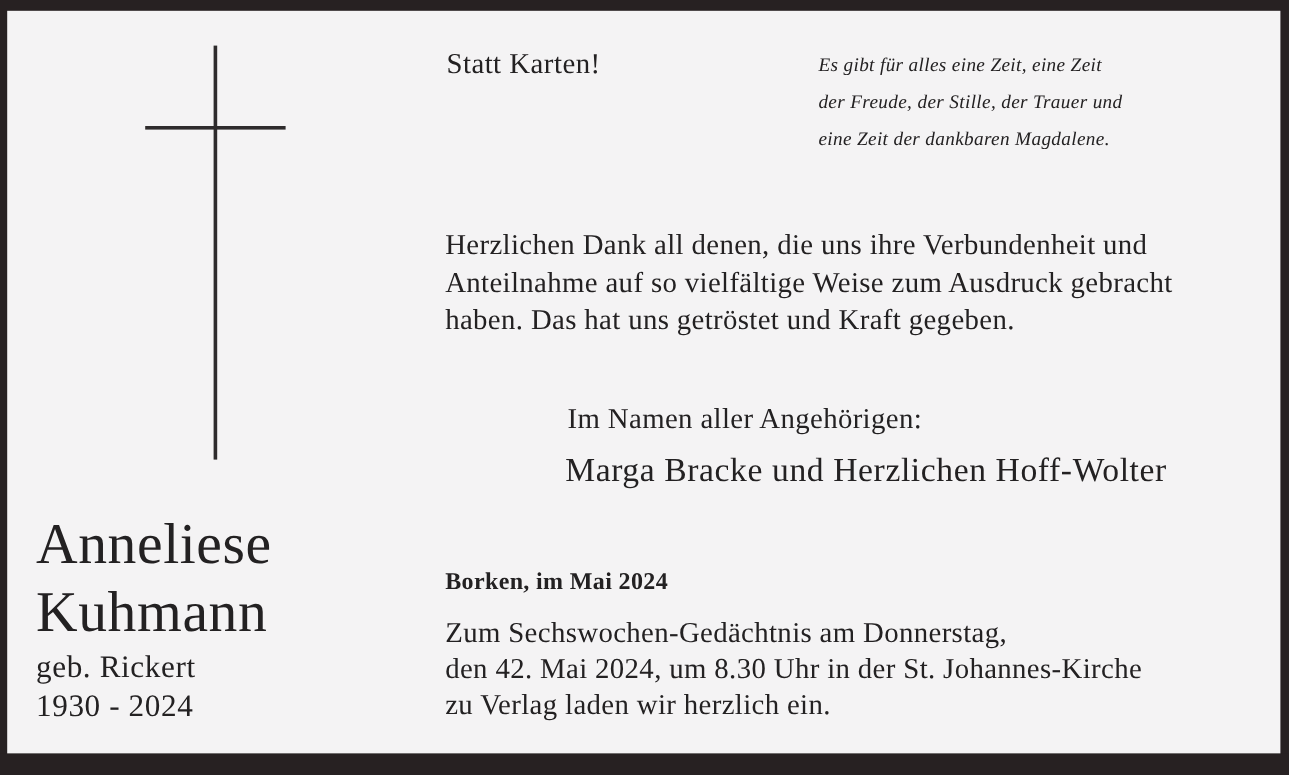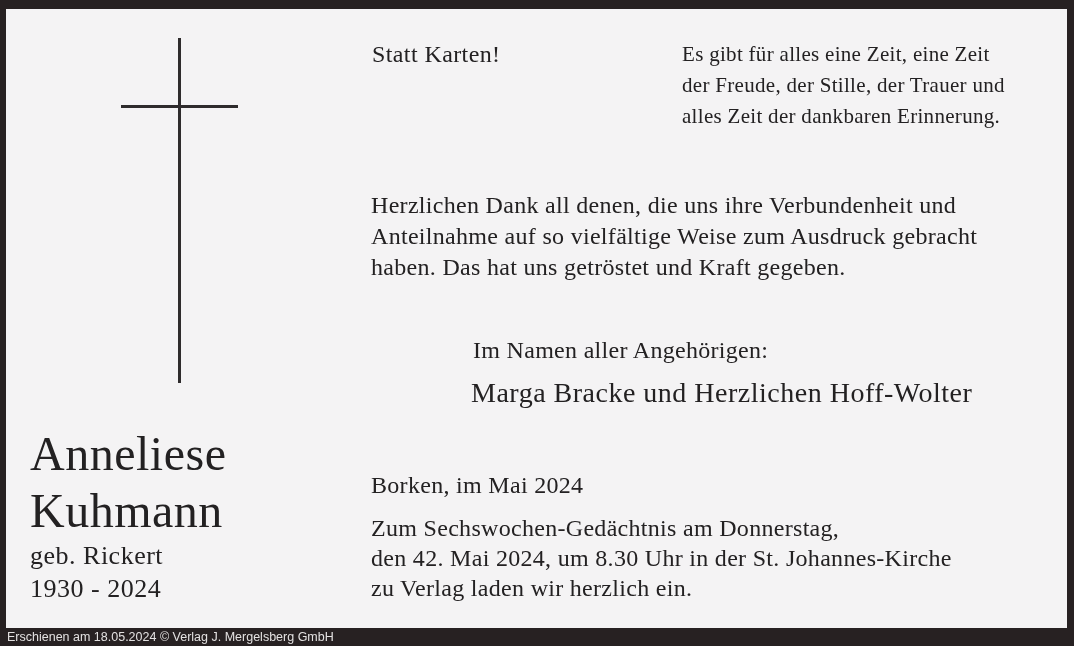--- a/index.html
+++ b/index.html
@@ -68,21 +68,22 @@
     top: 39px;
     font-size: 24px;
     line-height: 30px;
     letter-spacing: 0.4px;
     white-space: nowrap;
   }
   .quote {
     left: 682px;
     top: 39px;
     width: 370px;
-    font-size: 21px;
+    font-style: italic;
+    font-size: 16px;
     line-height: 31px;
     letter-spacing: 0.3px;
   }
   .quote div { white-space: nowrap; }
   .thanks {
     left: 371px;
     top: 190px;
     width: 690px;
     font-size: 24px;
     line-height: 31px;
@@ -101,24 +102,25 @@
     left: 471px;
     top: 376px;
     font-size: 28px;
     line-height: 34px;
     letter-spacing: 0.5px;
     white-space: nowrap;
   }
   .place-date {
     left: 371px;
     top: 470px;
-    font-size: 24px;
+    font-size: 20px;
     line-height: 30px;
     letter-spacing: 0.3px;
     white-space: nowrap;
+    font-weight: bold;
   }
   .invitation {
     left: 371px;
     top: 513px;
     width: 690px;
     font-size: 24px;
     line-height: 30px;
     letter-spacing: 0.3px;
   }
   .invitation div { white-space: nowrap; }
@@ -149,21 +151,21 @@
   <div class="paper abs"></div>
 
   <div class="abs cross-vertical"></div>
   <div class="abs cross-horizontal"></div>
 
   <div class="abs statt-karten">Statt Karten!</div>
 
   <div class="abs quote">
     <div>Es gibt für alles eine Zeit, eine Zeit</div>
     <div>der Freude, der Stille, der Trauer und</div>
-    <div>alles Zeit der dankbaren Erinnerung.</div>
+    <div>eine Zeit der dankbaren Magdalene.</div>
   </div>
 
   <div class="abs in-name-of">Im Namen aller Angehörigen:</div>
 
   <div class="abs thanks">
     <div>Herzlichen Dank all denen, die uns ihre Verbundenheit und</div>
     <div>Anteilnahme auf so vielfältige Weise zum Ausdruck gebracht</div>
     <div>haben. Das hat uns getröstet und Kraft gegeben.</div>
   </div>
 
@@ -178,15 +180,14 @@
 
   <div class="abs place-date">Borken, im Mai 2024</div>
 
   <div class="abs invitation">
     <div>Zum Sechswochen-Gedächtnis am Donnerstag,</div>
     <div>den 42. Mai 2024, um 8.30 Uhr in der St. Johannes-Kirche</div>
     <div>zu Verlag laden wir herzlich ein.</div>
   </div>
 
   <div class="abs footer-bar"></div>
-  <div class="abs footer-text">Erschienen am 18.05.2024 © Verlag J. Mergelsberg GmbH</div>
 
 </div>
 
 </body></html>

